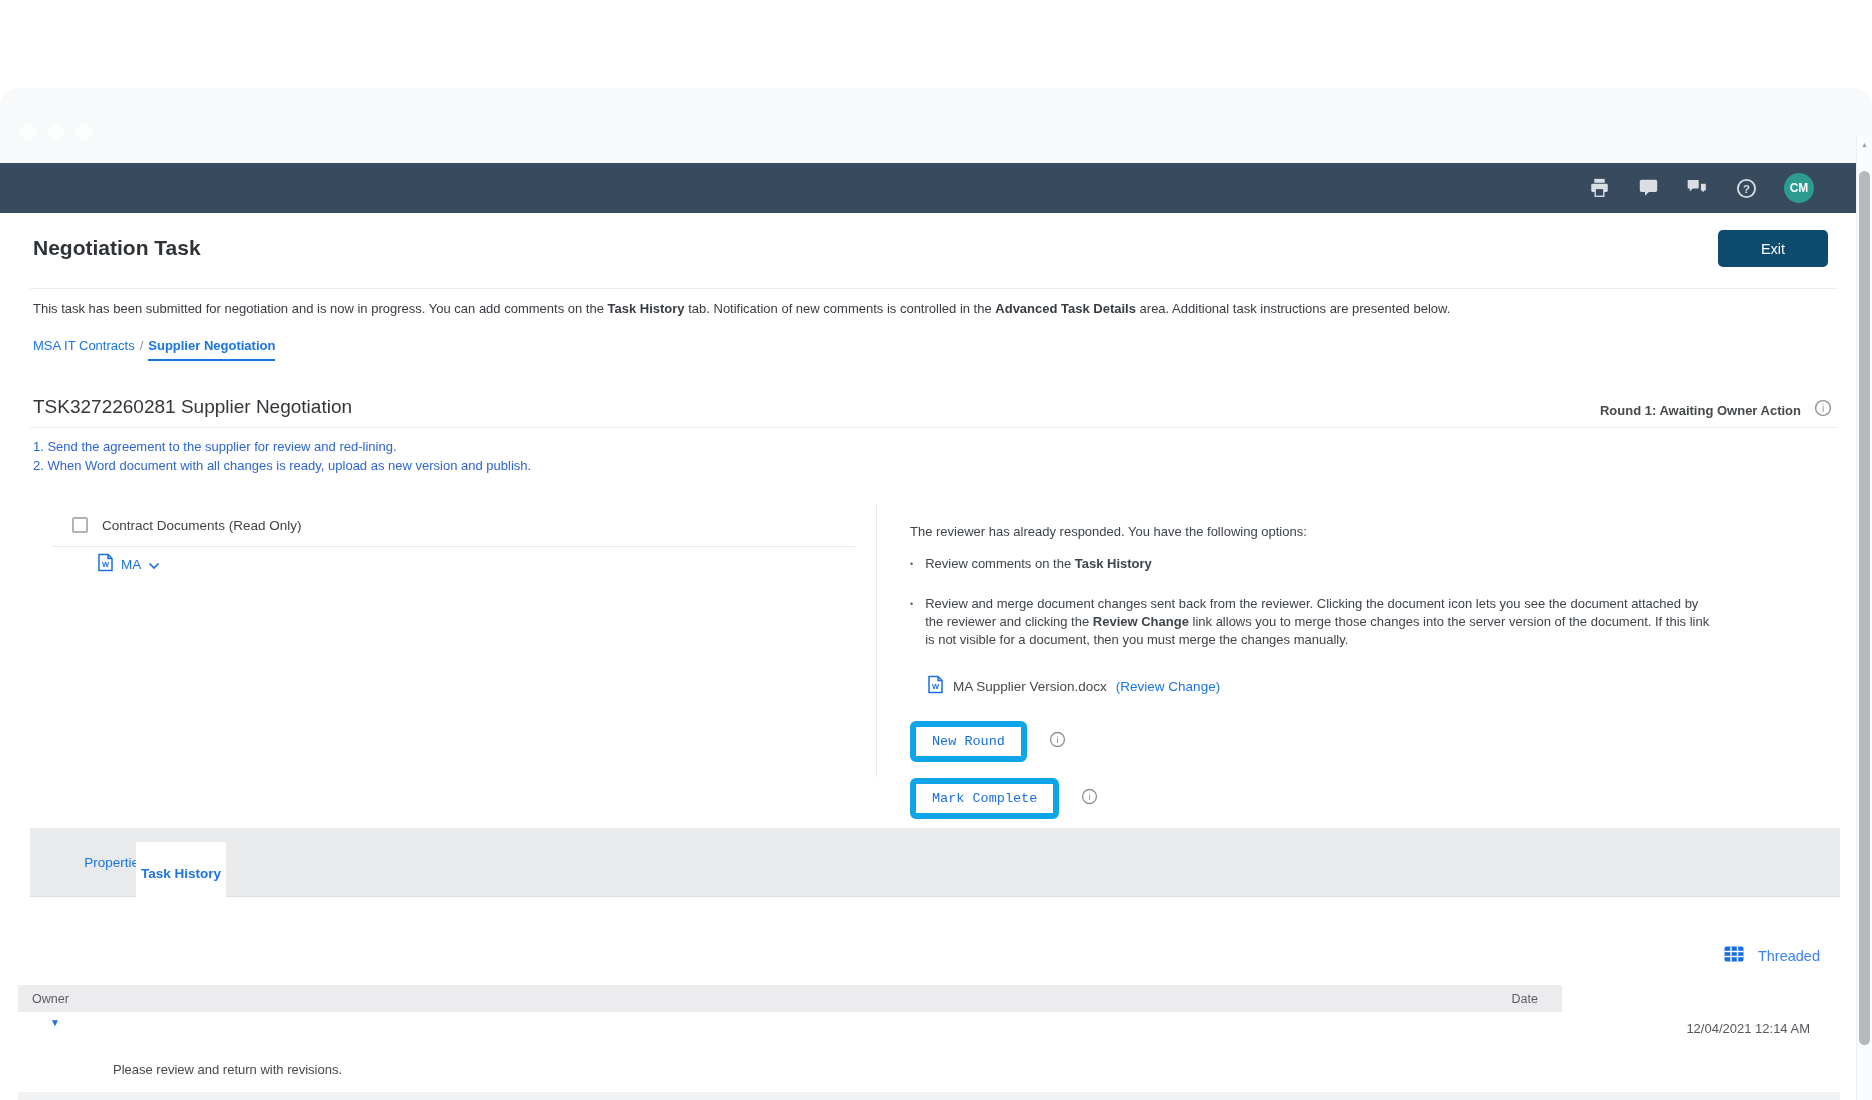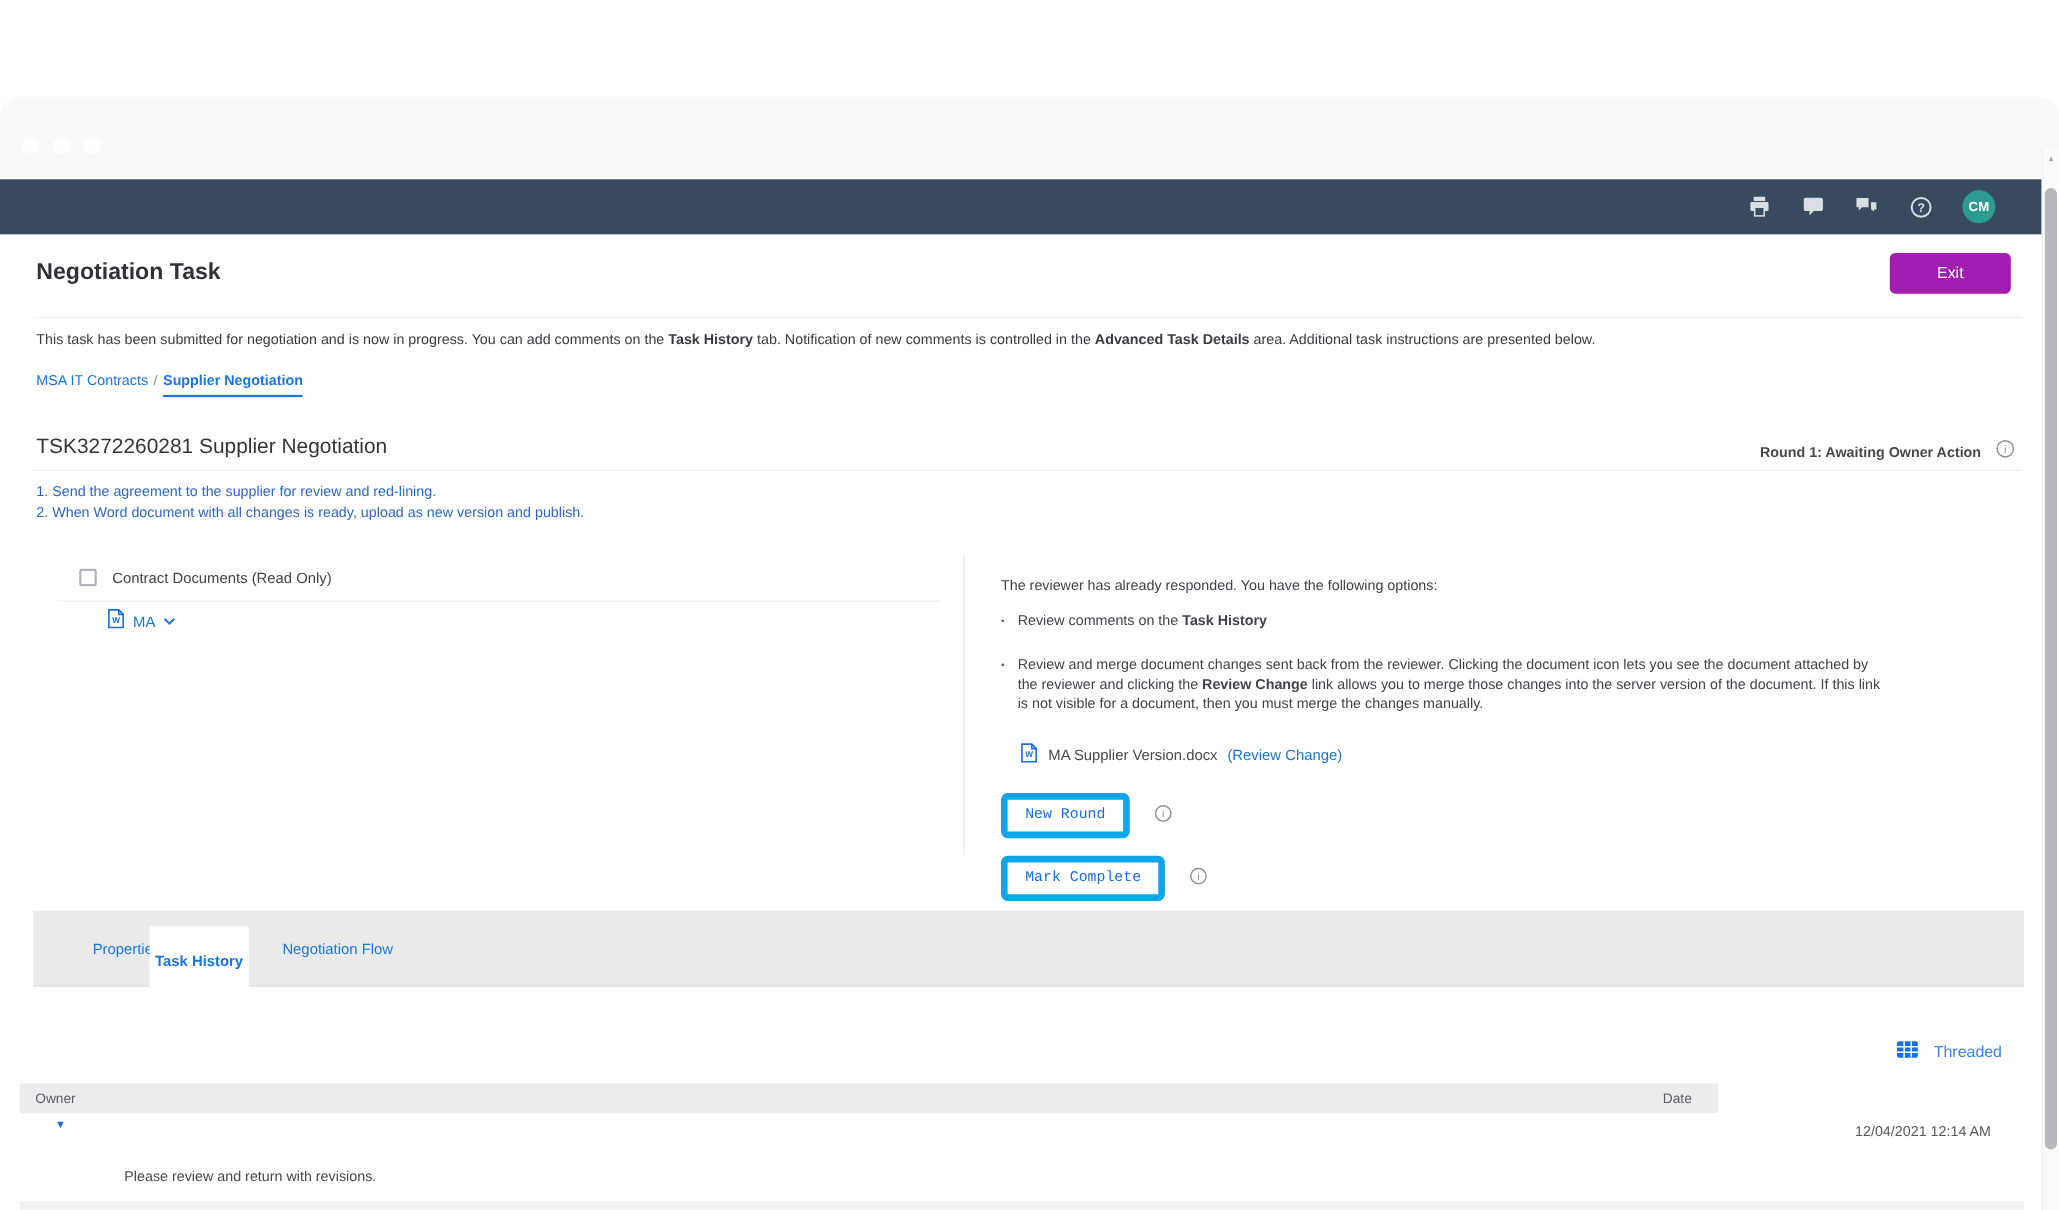--- a/index.html
+++ b/index.html
@@ -19,21 +19,21 @@
             font-size:12px; font-weight:bold; display:flex; align-items:center; justify-content:center; }
 
   
   .scrollbar { position:absolute; top:135px; right:0; width:16px; bottom:0; background:#fafbfc;
                border-left:1px solid #eef0f2; z-index:60; }
   .scroll-arrow { display:block; width:100%; text-align:center; padding-top:6px; font-size:7px; color:#9aa0a6; cursor:pointer; }
   .scroll-thumb { position:absolute; top:36px; left:2px; width:11px; height:874px; background:#b5b8bc; border-radius:6px; cursor:grab; }
 
   
   .page-title { position:absolute; top:236px; left:33px; font-size:21px; color:#2f3338;font-weight:bold; }
-  .exit-btn { position:absolute; top:230px; left:1718px; width:110px; height:37px; background:#a21caf;
+  .exit-btn { position:absolute; top:230px; left:1718px; width:110px; height:37px; background:#0c4a6e;
               color:#fff; border:none; border-radius:5px; font-size:14.5px; font-family:inherit; cursor:pointer; }
 
   .rule { position:absolute; left:30px; width:1808px; border-top:1px solid #eceef0; }
 
   .intro { position:absolute; top:300px; left:33px; width:1560px; font-size:13px; color:#383c40; line-height:17px; }
 
   .breadcrumb { position:absolute; top:338px; left:33px; font-size:13px; display:flex; gap:5px; align-items:flex-start; }
   .crumb-link { color:#1a75e0; cursor:pointer; text-decoration:none; }
   .crumb-sep { color:#8a9096; }
   .crumb-current { color:#1a75e0; font-weight:bold; padding-bottom:6px; border-bottom:2px solid #1a75e0; cursor:pointer; }
@@ -232,21 +232,20 @@
           <circle cx="9" cy="9" r="7.4" fill="none" stroke="#8d9298" stroke-width="1.4"></circle>
           <text x="9" y="12.8" text-anchor="middle" font-size="10" fill="#8d9298">i</text>
         </svg>
       </span>
     </div>
   </div>
 
   <div class="tabbar">
     <div class="tab tab-properties">Properties</div>
     <div class="tab-active">Task History</div>
-    <div class="tab tab-negflow">Negotiation Flow</div>
   </div>
 
   <div class="threaded-row">
     <span>
       <svg width="20" height="16" viewBox="0 0 20 16">
         <rect x="0.5" y="0.5" width="19" height="15" rx="2" fill="#1a6fe0"></rect>
         <line x1="0.5" y1="5.5" x2="19.5" y2="5.5" stroke="#fff" stroke-width="1.4"></line>
         <line x1="0.5" y1="10.5" x2="19.5" y2="10.5" stroke="#fff" stroke-width="1.4"></line>
         <line x1="7" y1="0.5" x2="7" y2="15.5" stroke="#fff" stroke-width="1.4"></line>
         <line x1="13.5" y1="0.5" x2="13.5" y2="15.5" stroke="#fff" stroke-width="1.4"></line>

